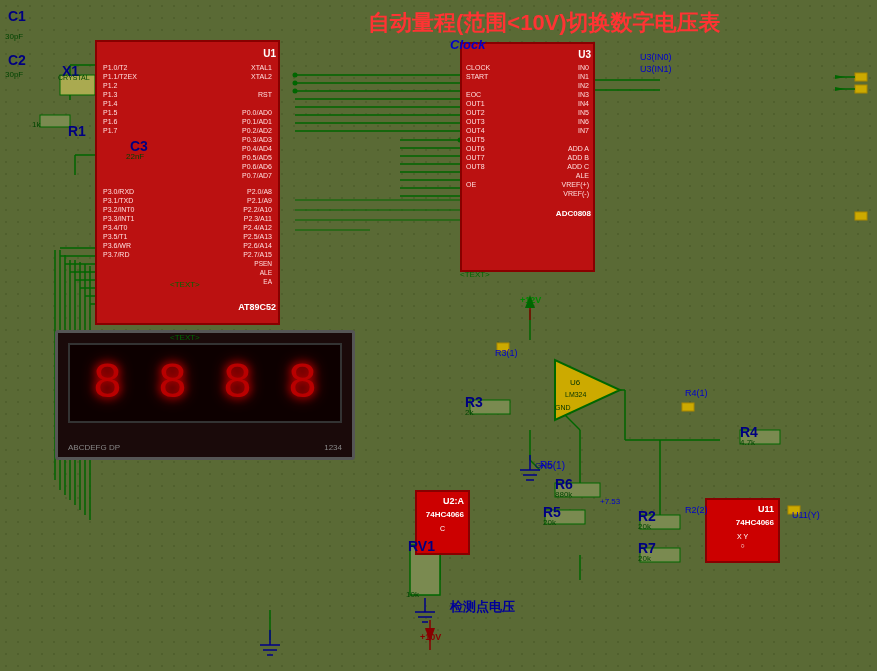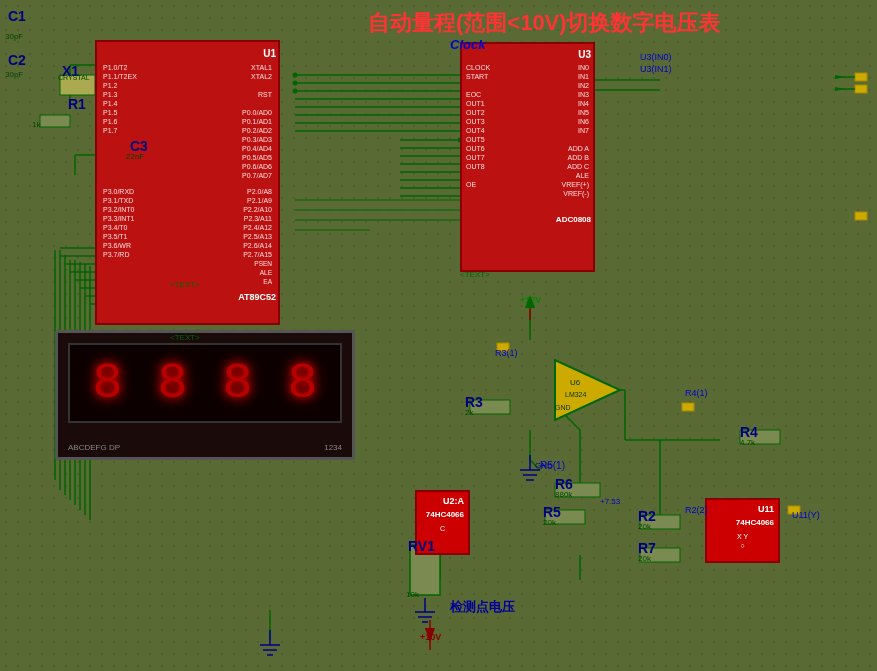--- a/index.html
+++ b/index.html
@@ -431,21 +431,21 @@
               <td></td>
               <td style="text-align:right; padding:1px 2px; font-size:6.5px;">ALE</td>
             </tr>
         <tr>
               <td></td>
               <td style="text-align:right; padding:1px 2px; font-size:6.5px;">EA</td>
             </tr>
       </tbody>
         </table>
     </div>
-    <div style="text-align:center; margin-top:3px;padding-left:24px;">
+    <div style="text-align:center; margin-top:13px;padding-left:24px;">
       <div class="chip-label" style="font-size:9px;">AT89C52</div>
     </div>
   </div>
 
   <div class="u3-body">
     <div style="text-align:center; padding-top:3px;">
       <div class="chip-label">U3</div>
     </div>
     <div style="padding:1px 3px;">
       <table style="width:100%; font-size:7px; color:#ffdddd; border-collapse:collapse;">
@@ -506,21 +506,21 @@
               <td style="text-align:left; padding:1px 1px;">OE</td>
               <td style="text-align:right; padding:1px 1px;">VREF(+)</td>
             </tr>
         <tr>
               <td style="text-align:left; padding:1px 1px;"></td>
               <td style="text-align:right; padding:1px 1px;">VREF(-)</td>
             </tr>
       </tbody>
         </table>
     </div>
-    <div style="text-align:center; margin-top:14px;">
+    <div style="text-align:center; margin-top:8px;">
       <div class="chip-label" style="font-size:8px;">ADC0808</div>
     </div>
   </div>
 
   <div class="display-unit">
     <div class="display-screen">
       <div class="digit">8</div>
       <div class="digit">8</div>
       <div class="digit">8</div>
       <div class="digit">8</div>
@@ -557,21 +557,21 @@
 
   <div class="comp-label" style="top:8px; left:8px;">C1</div>
   <div class="comp-value" style="top:32px; left:5px; font-size:8px;">30pF</div>
 
   <div class="comp-label" style="top:52px; left:8px;">C2</div>
   <div class="comp-value" style="top:70px; left:5px; font-size:8px;">30pF</div>
 
   <div class="comp-label" style="top:138px; left:130px;">C3</div>
   <div class="comp-value" style="top:152px; left:126px; font-size:8px;">22nF</div>
 
-  <div class="comp-label" style="top:96px; left:32px;padding-left:36px;">R1</div>
+  <div class="comp-label" style="top:123px; left:32px;padding-left:36px;">R1</div>
   <div class="comp-value" style="top:120px; left:32px; font-size:8px;">1k</div>
 
   <div class="comp-label" style="top:63px; left:62px;">X1</div>
   <div class="comp-value" style="top:74px; left:58px; font-size:7px;">CRYSTAL</div>
 
   <div class="comp-label" style="top:394px; left:465px;">R3</div>
   <div class="comp-value" style="top:408px; left:465px; font-size:8px;">2k</div>
 
   <div class="comp-label" style="top:424px; left:740px;">R4</div>
   <div class="comp-value" style="top:438px; left:740px; font-size:8px;">4.7k</div>

